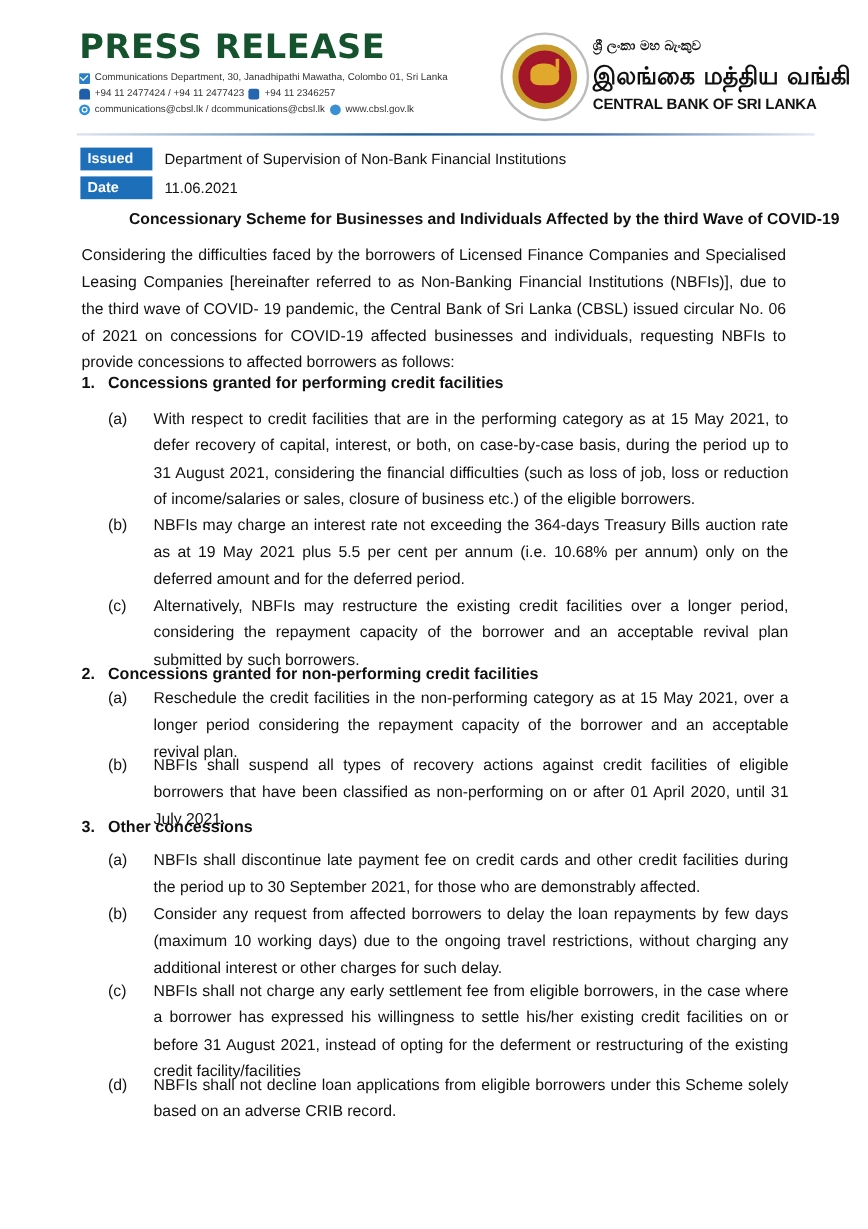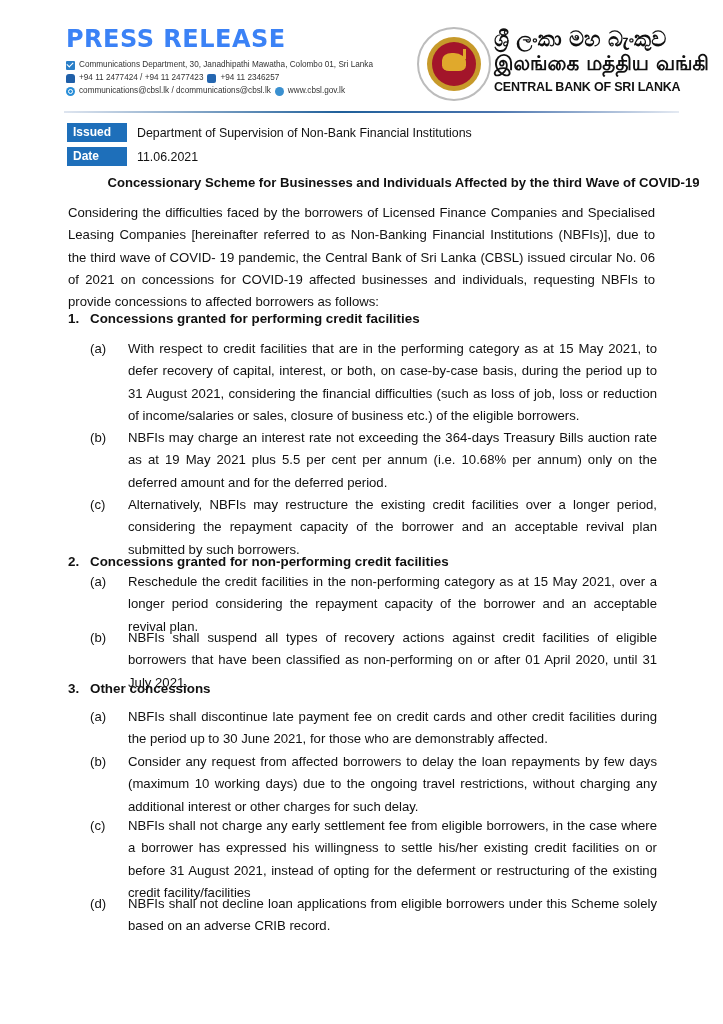--- a/index.html
+++ b/index.html
@@ -1,37 +1,37 @@
 <!DOCTYPE html>
 <html><head>
 <meta charset="utf-8">
 <style>
   html, body { margin: 0; padding: 0; background: #ffffff; }
   body { width: 723px; height: 1024px; position: relative; overflow: hidden; font-family: "Liberation Sans", sans-serif; color: #111; }
 
   .header { position: absolute; left: 0; top: 0; width: 723px; height: 112px; }
-  .pr-title { position: absolute; left: 66px; top: 22px; font-family: "DejaVu Sans", sans-serif; font-weight: bold; font-size: 24px; letter-spacing: 0.5px; color: #3b82f6; line-height: 34px; text-align: center; }
+  .pr-title { position: absolute; left: 66px; top: 22px; font-family: "DejaVu Sans", sans-serif; font-weight: bold; font-size: 28px; letter-spacing: 0.5px; color: #14532d; line-height: 34px; text-align: center; }
   .contact { position: absolute; left: 66px; font-size: 8.2px; color: #333; line-height: 12px; white-space: nowrap; display: flex; align-items: center; }
   .contact .ico { display: inline-block; width: 9px; height: 9px; margin-right: 4px; border-radius: 2px; background: #2a7fc8; position: relative; flex: 0 0 auto; }
   .ico.mail { border-radius: 1px; }
   .ico.mail::after { content: ""; position: absolute; left: 1px; top: 1px; width: 5px; height: 3px; border-left: 1px solid #fff; border-bottom: 1px solid #fff; transform: rotate(-45deg); }
   .ico.phone { background: #1f5fa8; border-radius: 3px 3px 1px 1px; }
   .ico.at { border-radius: 50%; background: #2a8fd8; }
   .ico.at::after { content: ""; position: absolute; left: 2px; top: 2px; width: 3px; height: 3px; border: 1px solid #fff; border-radius: 50%; }
   .ico.fax { background: #2466b0; margin-left: 4px; }
   .ico.globe { border-radius: 50%; background: #3a90d0; margin-left: 4px; }
   .c1 { top: 59px; } .c2 { top: 72px; } .c3 { top: 85px; }
 
   .seal { position: absolute; left: 417px; top: 27px; width: 74px; height: 74px; border-radius: 50%; background: #fff; border: 2px solid #bcbcbc; box-sizing: border-box; }
   .seal .ring { position: absolute; left: 8px; top: 8px; width: 54px; height: 54px; border-radius: 50%; background: #c79a2a; }
   .seal .inner { position: absolute; left: 13px; top: 13px; width: 44px; height: 44px; border-radius: 50%; background: #a3152a; }
   .seal .lion { position: absolute; left: 23px; top: 24px; width: 24px; height: 18px; background: #e0a92c; border-radius: 40% 50% 30% 30%; }
   .seal .sword { position: absolute; left: 44px; top: 20px; width: 3px; height: 10px; background: #e0a92c; }
 
-  .sinhala { position: absolute; left: 494px; top: 28px; font-family: "DejaVu Sans", sans-serif; font-weight: bold; font-size: 21px; color: #111; line-height: 22px; white-space: nowrap; }
+  .sinhala { position: absolute; left: 494px; top: 28px; font-family: "DejaVu Sans", sans-serif; font-weight: bold; font-size: 11px; color: #111; line-height: 22px; white-space: nowrap; }
   .tamil { position: absolute; left: 494px; top: 53px; font-family: "DejaVu Sans", sans-serif; font-weight: bold; font-size: 20px; color: #111; line-height: 20px; white-space: nowrap; }
   .cbsl-en { position: absolute; left: 494px; top: 79px; font-family: "Liberation Sans", sans-serif; font-weight: bold; font-size: 12.5px; color: #111; line-height: 16px; letter-spacing: -0.2px; }
 
   .divider { position: absolute; left: 64px; top: 111px; width: 615px; height: 2px; background: linear-gradient(to right, rgba(36,80,150,0.15), #1f5f9a 45%, #4a74ae 70%, rgba(36,80,150,0.12)); }
 
   .meta-row { position: absolute; left: 67px; display: flex; align-items: center; }
   .meta-label { width: 60px; height: 19px; background: #1e6fba; color: #fff; font-weight: bold; font-size: 12px; line-height: 19px; padding-left: 6px; box-sizing: border-box; font-family: "Liberation Sans", sans-serif; }
   .meta-value { margin-left: 10px; font-size: 12.4px; color: #111; }
   .row-issued { top: 123px; } .row-date { top: 147px; }
 
@@ -122,21 +122,21 @@
   <span class="lbl">(b)</span>
   <span class="txt">NBFIs shall suspend all types of recovery actions against credit facilities of eligible borrowers that have been classified as non-performing on or after 01 April 2020, until 31 July 2021.</span>
 </div>
 
 <div class="sec-head" style="top:679px">
   <span class="num">3.</span>
   <span>Other concessions</span>
 </div>
 <div class="item" style="top:706px">
   <span class="lbl">(a)</span>
-  <span class="txt">NBFIs shall discontinue late payment fee on credit cards and other credit facilities during the period up to 30 June 2021, for those who are demonstrably affected.</span>
+  <span class="txt">NBFIs shall discontinue late payment fee on credit cards and other credit facilities during the period up to 30 September 2021, for those who are demonstrably affected.</span>
 </div>
 <div class="item" style="top:751px">
   <span class="lbl">(b)</span>
   <span class="txt">Consider any request from affected borrowers to delay the loan repayments by few days (maximum 10 working days) due to the ongoing travel restrictions, without charging any additional interest or other charges for such delay.</span>
 </div>
 <div class="item" style="top:815px">
   <span class="lbl">(c)</span>
   <span class="txt">NBFIs shall not charge any early settlement fee from eligible borrowers, in the case where a borrower has expressed his willingness to settle his/her existing credit facilities on or before 31 August 2021, instead of opting for the deferment or restructuring of the existing credit facility/facilities</span>
 </div>
 <div class="item" style="top:893px">

